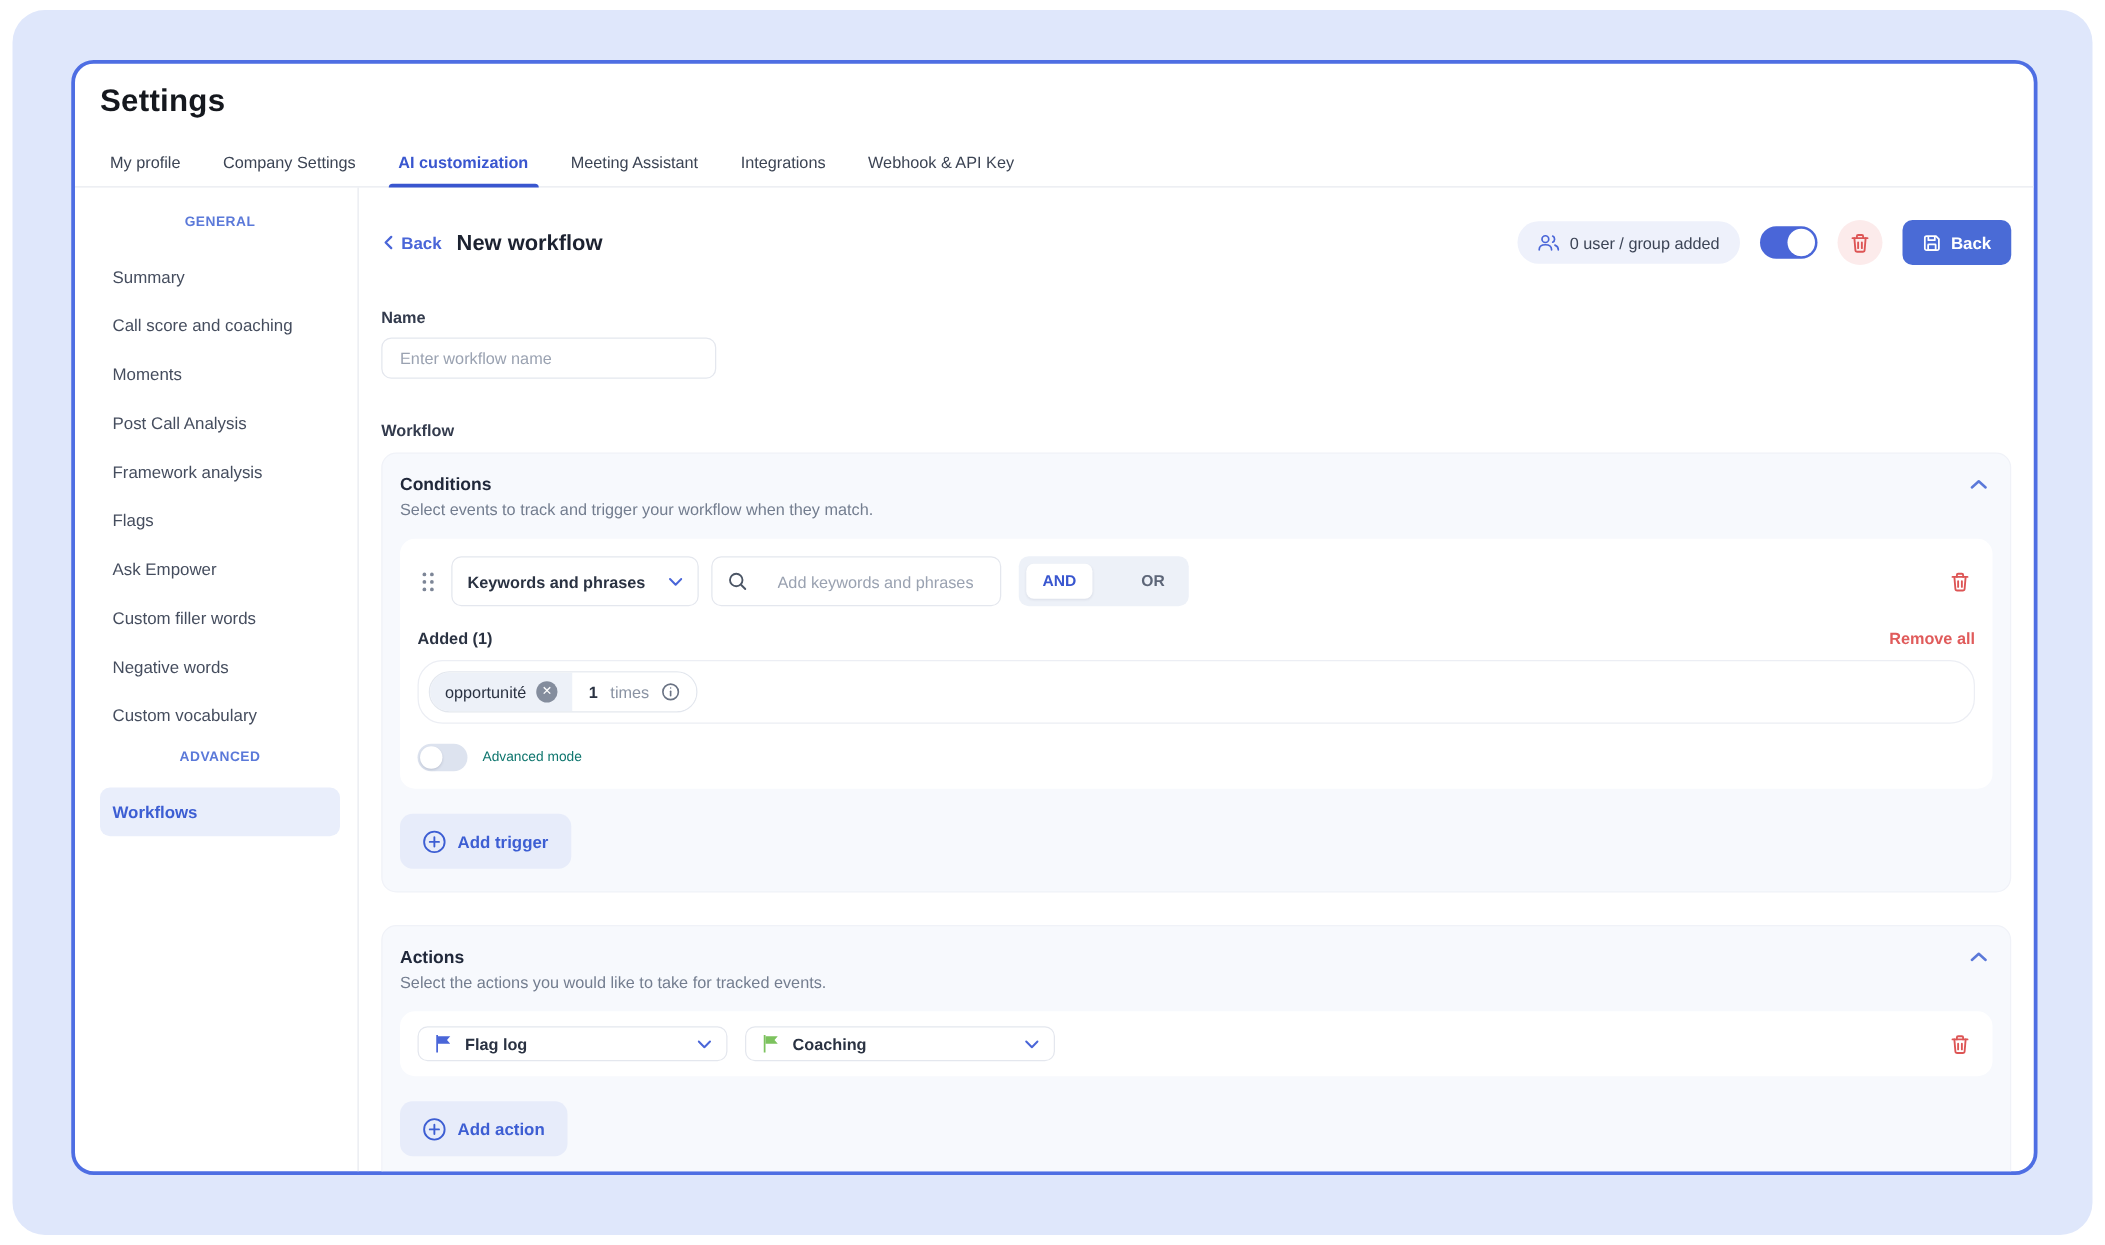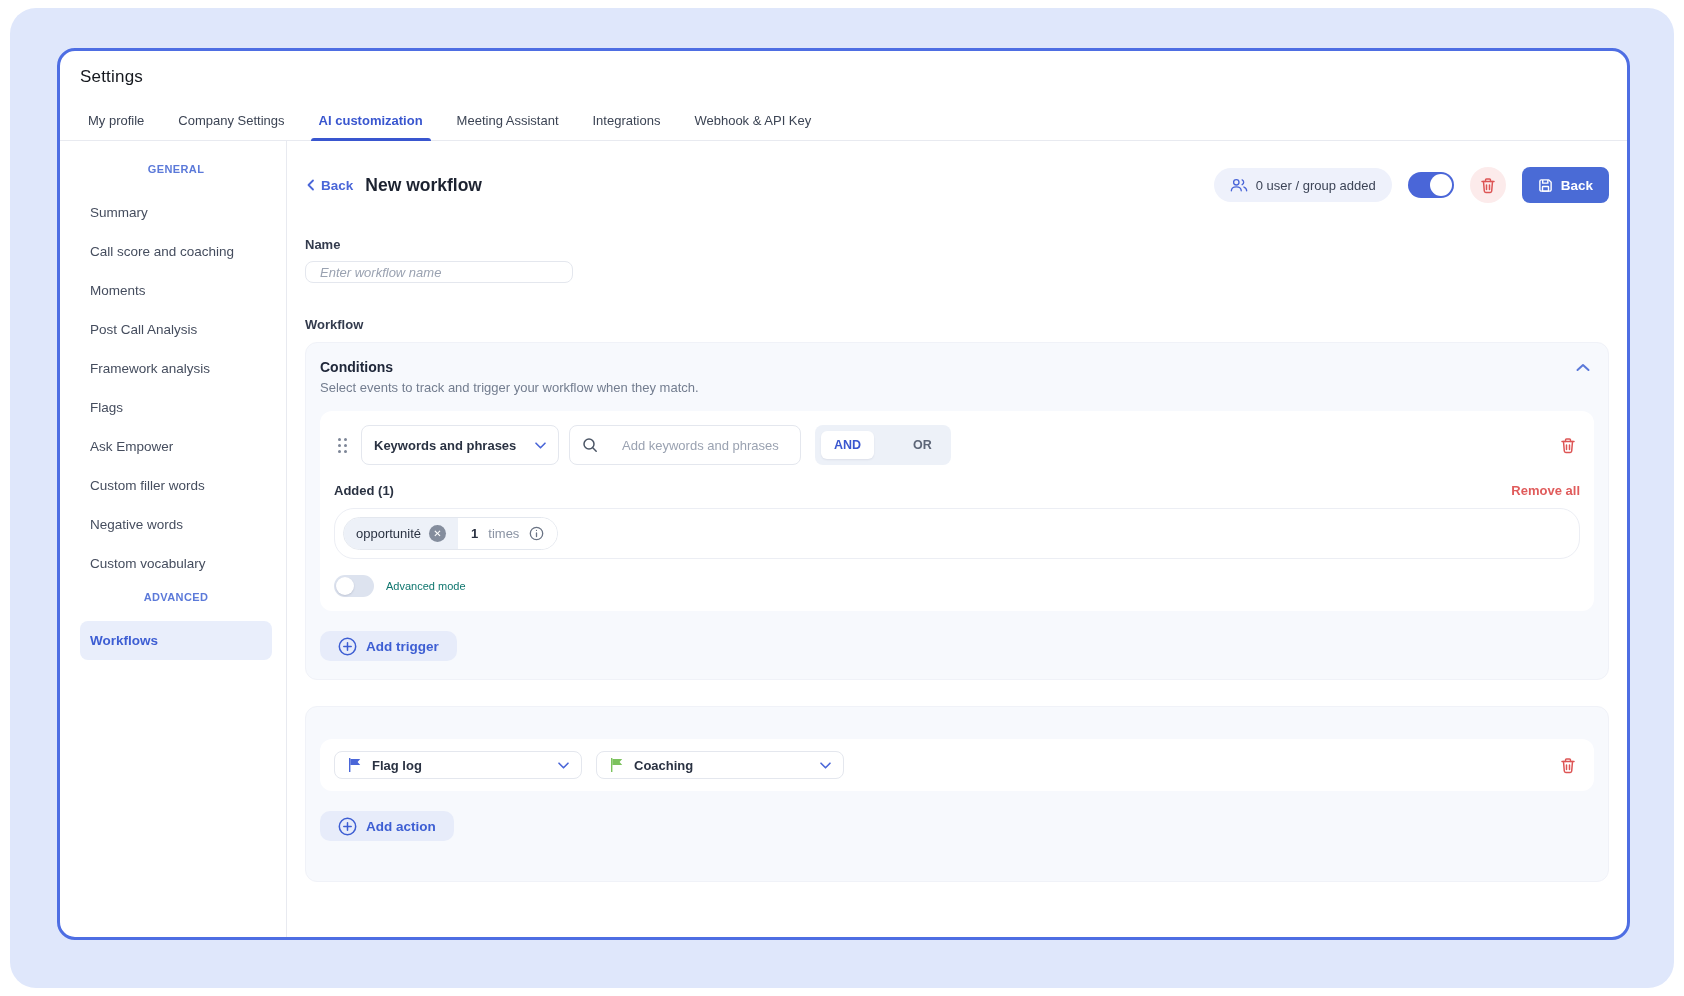--- a/index.html
+++ b/index.html
@@ -2,21 +2,21 @@
 <html><head>
 <meta charset="utf-8">
 <style>
   * { box-sizing: border-box; margin: 0; padding: 0; }
   html,body { width:1684px; height:996px; background:#ffffff; font-family:"Liberation Sans", sans-serif; }
   .canvas { position:absolute; left:10px; top:8px; width:1664px; height:980px; background:#dfe7fb; border-radius:26px; }
   .app-card { position:absolute; left:47px; top:40px; width:1573px; height:892px; background:#ffffff;
               border:3px solid #4e6ee3; border-radius:18px; overflow:hidden; }
 
   
-  .page-title { font-size:17px; font-weight:400; color:#15181e; padding:16px 0 0 20px; letter-spacing:.2px; }
+  .page-title { font-size:25px; font-weight:700; color:#15181e; padding:16px 0 0 20px; letter-spacing:.2px; }
   .tabbar { display:flex; gap:30px; padding:0 0 0 26px; margin-top:20px; border-bottom:1px solid #e8eaf0; }
   .tab { font-size:13px; color:#3c4454; padding:6px 2px 12px 2px; position:relative; cursor:pointer; }
   .tab.active { color:#3956cf; font-weight:600; }
   .tab.active::after { content:""; position:absolute; left:-6px; right:-6px; bottom:-1px; height:3px; background:#3956cf; border-radius:3px 3px 0 0; }
 
   .layout { display:flex; height:100%; }
   .sidebar { width:226px; flex:0 0 226px; padding:22px 14px 0 20px; }
   .v-divider { width:1px; background:#e8eaf0; }
   .content { flex:1; padding:0 18px 0 18px; }
 
@@ -34,21 +34,21 @@
   .header-right { margin-left:auto; display:flex; align-items:center; gap:16px; }
   .user-badge { display:flex; align-items:center; gap:8px; background:#eef1fb; border-radius:18px; height:34px; padding:0 16px; font-size:13px; color:#3c4456; cursor:pointer; }
   .toggle { width:46px; height:26px; border-radius:13px; background:#4a66d8; position:relative; cursor:pointer; }
   .toggle .knob { position:absolute; top:2px; right:2px; width:22px; height:22px; background:#fff; border-radius:50%; }
   .trash-circle { width:36px; height:36px; border-radius:50%; background:#fcebeb; display:flex; align-items:center; justify-content:center; cursor:pointer; }
   .save-btn { display:flex; align-items:center; gap:8px; background:#4a6bd6; color:#fff; font-size:13.5px; font-weight:600;
               border:none; border-radius:8px; height:36px; padding:0 16px; cursor:pointer; }
 
   
   .field-label { font-size:13px; font-weight:600; color:#333b4d; margin-top:34px; }
-  .name-input { margin-top:9px; width:268px; height:22px; border:1px solid #e4e7ee; border-radius:8px; padding:0 14px; font-size:13px; color:#1c2230; background:#fff; outline:none;font-style:italic; }
+  .name-input { margin-top:9px; width:268px; height:33px; border:1px solid #e4e7ee; border-radius:8px; padding:0 14px; font-size:13px; color:#1c2230; background:#fff; outline:none; }
   .name-input::placeholder { color:#9aa2b1; }
 
   
   .section-card { background:#f7f9fd; border:1px solid #f0f2f8; border-radius:12px; margin-top:10px; padding:16px 14px 18px 14px; }
   .section-head { display:flex; align-items:flex-start; }
   .section-title { font-size:14px; font-weight:700; color:#20283a; }
   .section-sub { font-size:13px; color:#737d8f; margin-top:5px; }
   .collapse-btn { margin-left:auto; cursor:pointer; padding:4px; }
 
   
@@ -79,21 +79,21 @@
   .chip-right { display:flex; align-items:center; gap:10px; padding:7px 13px; background:#fff; }
   .chip-count { font-size:13px; font-weight:600; color:#2a3242; }
   .chip-times { font-size:13px; color:#8a93a3; }
 
   .adv-row { display:flex; align-items:center; gap:12px; margin-top:16px; }
   .toggle-off { width:40px; height:22px; border-radius:11px; background:#dde3ef; position:relative; cursor:pointer; }
   .toggle-off .knob { position:absolute; top:2px; left:2px; width:18px; height:18px; background:#fff; border-radius:50%; box-shadow:0 1px 2px rgba(20,30,60,.15); }
   .adv-label { font-size:11px; color:#0f766e; }
 
   .add-btn { display:inline-flex; align-items:center; gap:9px; background:#e7ecfa; color:#3d5ed3; font-size:13.5px; font-weight:600;
-             border:none; border-radius:10px; height:30px; padding:0 18px; margin-top:20px; cursor:pointer; }
+             border:none; border-radius:10px; height:44px; padding:0 18px; margin-top:20px; cursor:pointer; }
 
   
   .actions-card { margin-top:26px; padding-bottom:40px; }
   .action-rowcard { background:#fff; border-radius:12px; margin-top:16px; padding:12px 14px; display:flex; align-items:center; gap:14px; }
   .action-select { width:248px; height:28px; justify-content:flex-start; gap:10px; }
   .action-select .chev { margin-left:auto; }
   .flag-blue { color:#4a66d8; }
   .flag-green { color:#7cc25e; }
 
   svg { display:block; }
@@ -295,20 +295,33 @@
                   <circle cx="9.5" cy="9.5" r="8.2"></circle>
                   <path d="M9.5 5.8v7.4M5.8 9.5h7.4"></path>
                 </svg>
             </span>
             <span>Add trigger</span>
           </button>
         </div>
 
         
         <div class="section-card actions-card">
+          <div class="section-head">
+            <div>
+              <div class="section-title">Actions</div>
+              <div class="section-sub">Select the actions you would like to take for tracked events.</div>
+            </div>
+            <div class="collapse-btn">
+              <span>
+                <svg width="14" height="9" viewBox="0 0 14 9">
+                    <path d="M1.5 7 7 2l5.5 5" fill="none" stroke="#5b79d9" stroke-width="2" stroke-linecap="round" stroke-linejoin="round"></path>
+                  </svg>
+              </span>
+            </div>
+          </div>
 
           <div class="action-rowcard">
             <div class="select-box action-select">
               <span class="flag-blue">
                 <svg width="15" height="16" viewBox="0 0 15 16" fill="#4a66d8">
                     <path d="M2 1h1.4v14H2z"></path>
                     <path d="M3.4 2h9.8l-2.6 3 2.6 3H3.4z"></path>
                   </svg>
               </span>
               <span class="sel-label">Flag log</span>

